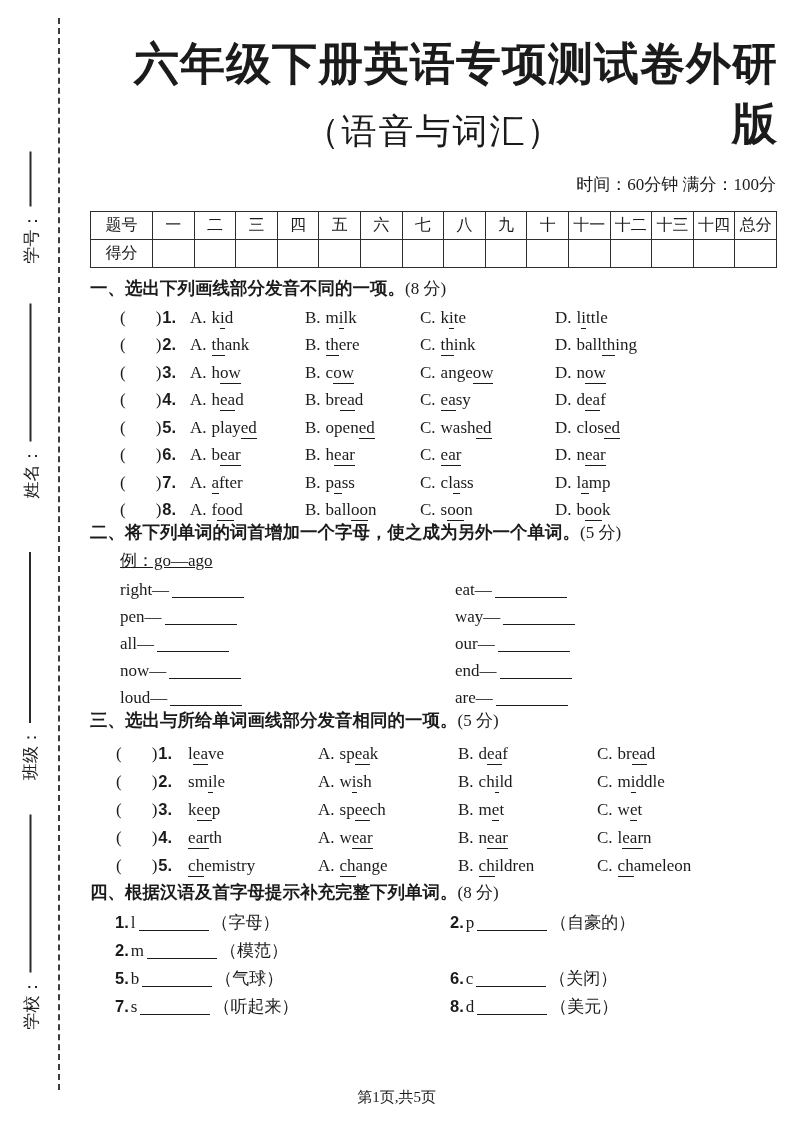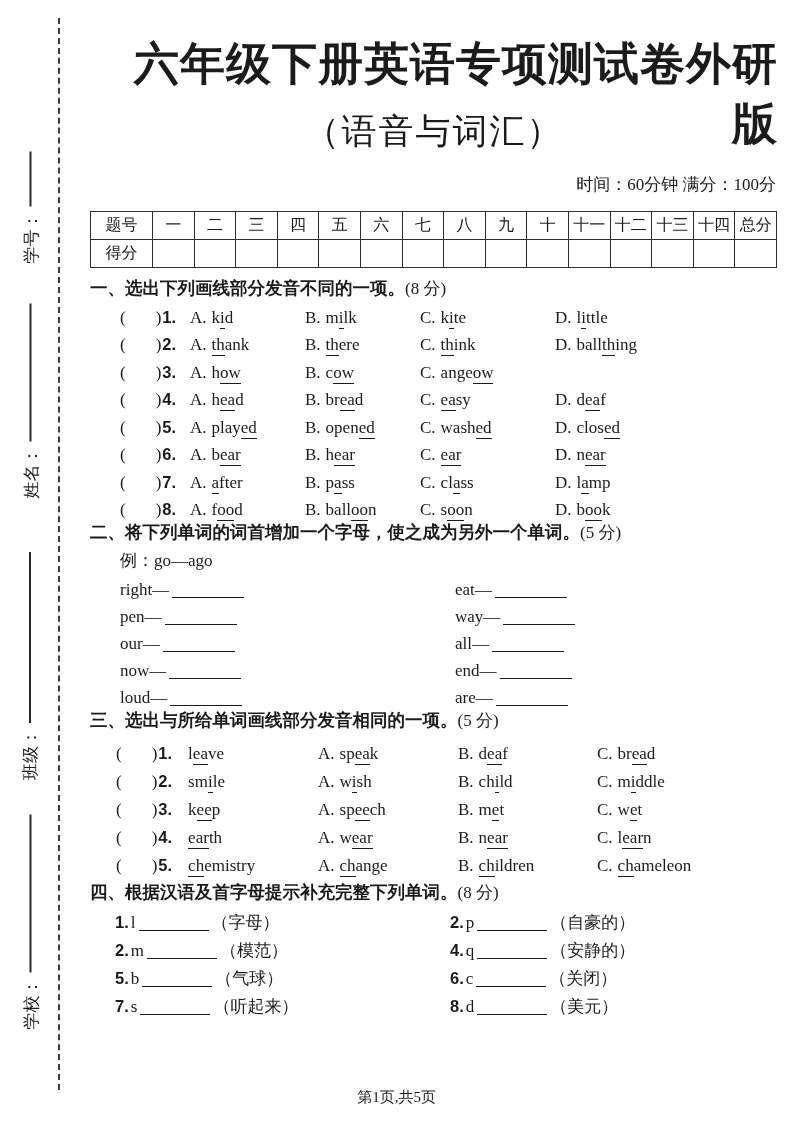--- a/index.html
+++ b/index.html
@@ -46,21 +46,21 @@
   .pn1 { padding-left:30px; }
   .pn3 { padding-left:26px; }
   .gap { display:inline-block; width:30px; }
   .qno { font-family:"Liberation Sans","DejaVu Sans",sans-serif;
          font-weight:700; font-size:16.5px; padding-left:1px; }
   .stem { margin-left:16px; }
   .letter { margin-right:5px; }
   .u { border-bottom:1.8px solid #1b1b1b; padding-bottom:1px; }
   .blank { display:inline-block; width:72px; height:2px;
            border-bottom:1.6px solid #1b1b1b; vertical-align:-3px; margin:0 3px; }
-  .exline { height:30px; line-height:30px; font-size:17px; padding-left:30px; }
+  .exline { height:30px; line-height:30px; font-size:17px; padding-left:30px;text-decoration:underline; }
   .bnum { font-family:"Liberation Sans","DejaVu Sans",sans-serif;
           font-weight:700; font-size:16.5px; margin-right:2px; }
   #sec1 { top:276px; }
   #sec1 .rows { margin-top:2px; }
   #sec2 { top:520px; }
   #sec3 { top:708px; }
   #sec3 .rows { margin-top:6px; }
   #sec4 { top:880px; }
   #sec4 .rows { margin-top:2px; }
   .footer { position:absolute; left:0; top:1088px; width:793px; text-align:center;
@@ -157,20 +157,21 @@
         <span><span class="letter">B.</span><span><span class="u">th</span><span>ere</span></span></span>
         <span><span class="letter">C.</span><span><span class="u">th</span><span>ink</span></span></span>
         <span><span class="letter">D.</span><span><span>ball</span><span class="u">th</span><span>ing</span></span></span>
       </div>
 
       <div class="qrow s1grid">
         <span class="pn pn1"><span>(</span><span class="gap"></span><span>)</span><span class="qno">3.</span></span>
         <span><span class="letter">A.</span><span><span>h</span><span class="u">ow</span></span></span>
         <span><span class="letter">B.</span><span><span>c</span><span class="u">ow</span></span></span>
         <span><span class="letter">C.</span><span><span>ange</span><span class="u">ow</span></span></span>
+        <span><span class="letter">D.</span><span><span>n</span><span class="u">ow</span></span></span>
       </div>
 
       <div class="qrow s1grid">
         <span class="pn pn1"><span>(</span><span class="gap"></span><span>)</span><span class="qno">4.</span></span>
         <span><span class="letter">A.</span><span><span>h</span><span class="u">ea</span><span>d</span></span></span>
         <span><span class="letter">B.</span><span><span>br</span><span class="u">ea</span><span>d</span></span></span>
         <span><span class="letter">C.</span><span><span class="u">ea</span><span>sy</span></span></span>
         <span><span class="letter">D.</span><span><span>d</span><span class="u">ea</span><span>f</span></span></span>
       </div>
 
@@ -214,22 +215,22 @@
 
     <div class="qrow pairgrid s2pad">
       <span><span>right</span><span>—</span><span class="blank"></span></span>
       <span><span>eat</span><span>—</span><span class="blank"></span></span>
     </div>
     <div class="qrow pairgrid s2pad">
       <span><span>pen</span><span>—</span><span class="blank"></span></span>
       <span><span>way</span><span>—</span><span class="blank"></span></span>
     </div>
     <div class="qrow pairgrid s2pad">
+      <span><span>all</span><span>—</span><span class="blank"></span></span>
       <span><span>our</span><span>—</span><span class="blank"></span></span>
-      <span><span>all</span><span>—</span><span class="blank"></span></span>
     </div>
     <div class="qrow pairgrid s2pad">
       <span><span>now</span><span>—</span><span class="blank"></span></span>
       <span><span>end</span><span>—</span><span class="blank"></span></span>
     </div>
     <div class="qrow pairgrid s2pad">
       <span><span>loud</span><span>—</span><span class="blank"></span></span>
       <span><span>are</span><span>—</span><span class="blank"></span></span>
     </div>
   </div>
@@ -278,21 +279,20 @@
   <div class="sec" id="sec4">
     <div class="sec-head"><span>四、根据汉语及首字母提示补充完整下列单词。</span><span class="pts">(8 分)</span></div>
     <div class="rows">
 
       <div class="qrow s4grid s4pad">
         <span><span class="bnum">1.</span><span>l</span><span class="blank" style="width:70px"></span><span>（字母）</span></span>
         <span><span class="bnum">2.</span><span>p</span><span class="blank" style="width:70px"></span><span>（自豪的）</span></span>
       </div>
       <div class="qrow s4grid s4pad">
         <span><span class="bnum">2.</span><span>m</span><span class="blank" style="width:70px"></span><span>（模范）</span></span>
-        <span><span class="bnum">4.</span><span>q</span><span class="blank" style="width:70px"></span><span>（安静的）</span></span>
       </div>
       <div class="qrow s4grid s4pad">
         <span><span class="bnum">5.</span><span>b</span><span class="blank" style="width:70px"></span><span>（气球）</span></span>
         <span><span class="bnum">6.</span><span>c</span><span class="blank" style="width:70px"></span><span>（关闭）</span></span>
       </div>
       <div class="qrow s4grid s4pad">
         <span><span class="bnum">7.</span><span>s</span><span class="blank" style="width:70px"></span><span>（听起来）</span></span>
         <span><span class="bnum">8.</span><span>d</span><span class="blank" style="width:70px"></span><span>（美元）</span></span>
       </div>
     </div>

